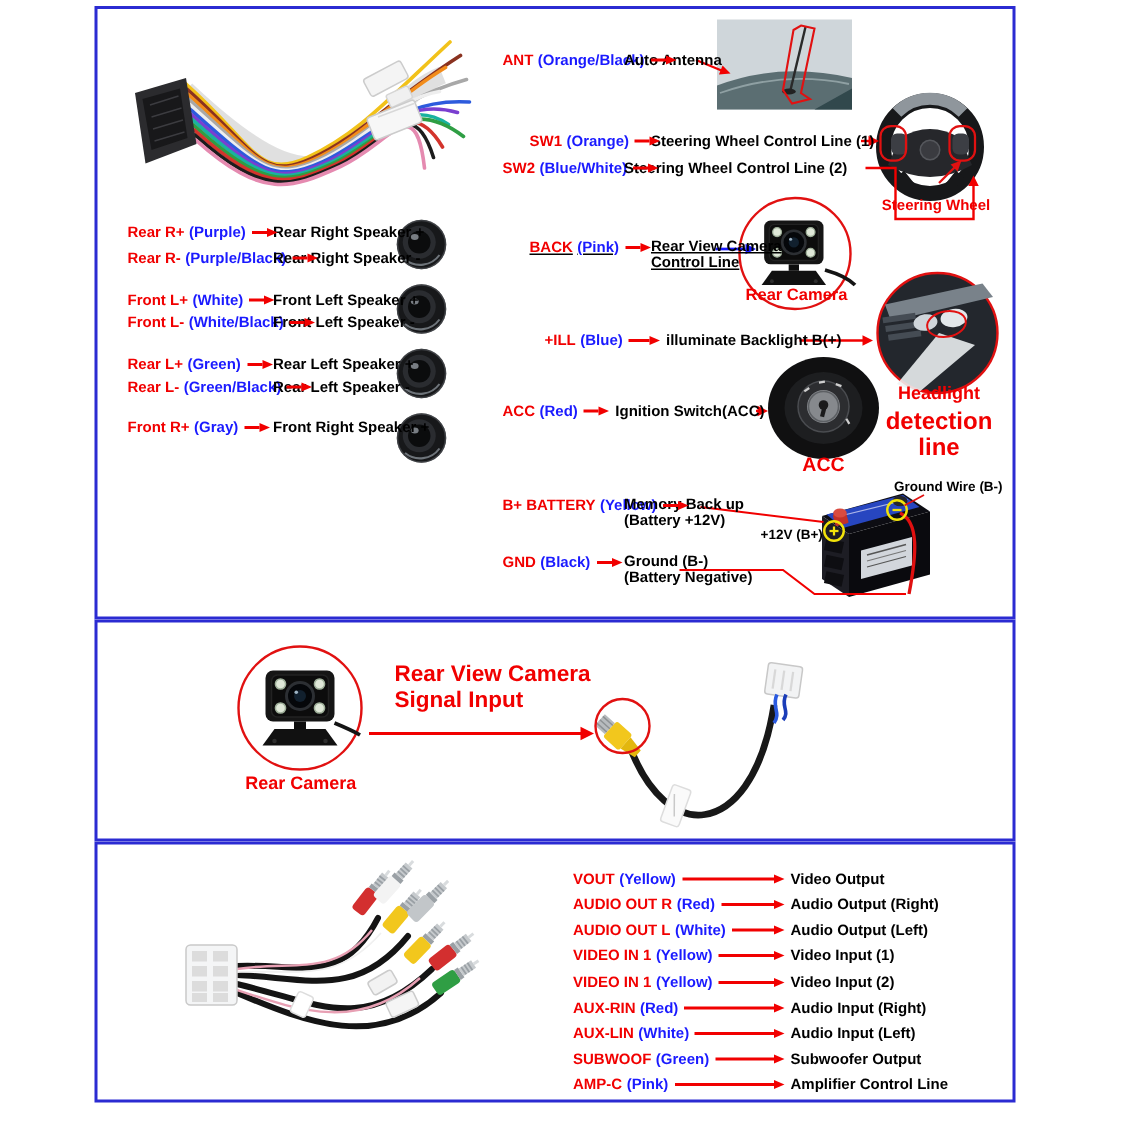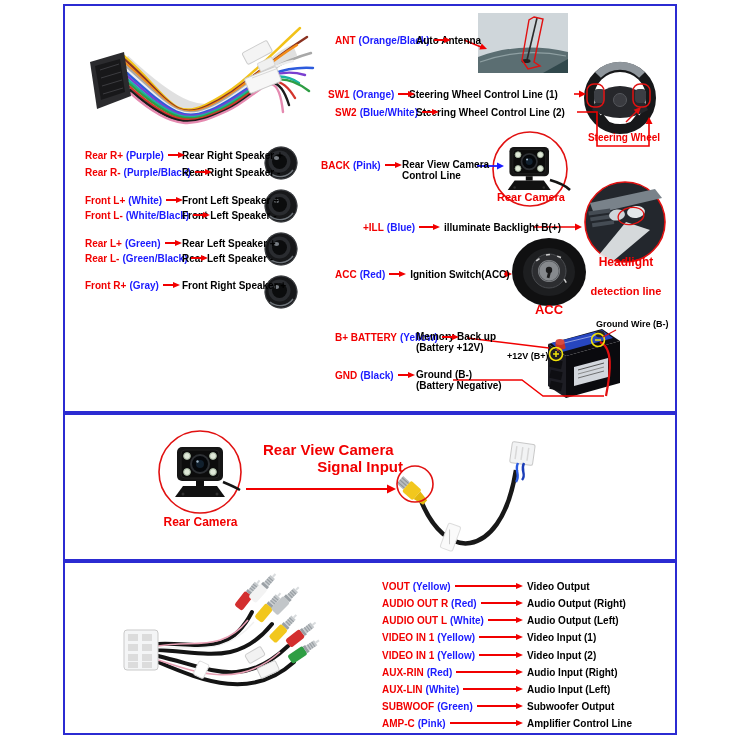--- a/index.html
+++ b/index.html
@@ -336,37 +336,37 @@
   </div>
 
   <div class="wrow" style="left:335px;top:34px;width:130px;">
     <span class="lead" style="width:77px">
         <span class="wname">ANT</span>
         <span class="wcolor">(Orange/Black)</span>
         <span class="arr"></span>
       </span>
     <span class="wdesc">Auto Antenna</span>
   </div>
-  <div class="wrow" style="left:328px;top:88px;width:240px;">
+  <div class="wrow" style="left:353px;top:88px;width:240px;">
     <span class="lead" style="width:77px">
         <span class="wname">SW1</span>
         <span class="wcolor">(Orange)</span>
         <span class="arr"></span>
       </span>
     <span class="wdesc">Steering Wheel Control Line (1)</span>
   </div>
   <div class="wrow" style="left:335px;top:106px;width:240px;">
     <span class="lead" style="width:77px">
         <span class="wname">SW2</span>
         <span class="wcolor">(Blue/White)</span>
         <span class="arr"></span>
       </span>
     <span class="wdesc">Steering Wheel Control Line (2)</span>
   </div>
-  <div class="wrow t2" style="left:321px;top:159px;width:145px;">
+  <div class="wrow t2" style="left:353px;top:159px;width:145px;text-decoration:underline;">
     <span class="lead" style="width:77px">
         <span class="wname">BACK</span>
         <span class="wcolor">(Pink)</span>
         <span class="arr"></span>
       </span>
     <span class="wdesc2">
         <span>Rear View Camera</span>
         <span>Control Line</span>
       </span>
   </div>
@@ -405,27 +405,27 @@
       </span>
     <span class="wdesc2">
         <span>Ground (B-)</span>
         <span>(Battery Negative)</span>
       </span>
   </div>
 
   <div class="cap" style="left:580px;top:133px;width:88px;font-size:10px;">Steering Wheel</div>
   <div class="cap" style="left:490px;top:192px;width:82px;font-size:11px;">Rear Camera</div>
   <div class="cap" style="left:576px;top:256px;width:100px;font-size:12px;">Headlight</div>
-  <div class="cap" style="left:576px;top:286px;width:100px;font-size:11px;">detection line</div>
+  <div class="cap" style="left:576px;top:274px;width:100px;font-size:16px;">detection line</div>
   <div class="cap" style="left:526px;top:303px;width:46px;font-size:13px;">ACC</div>
   <div class="blk" style="left:596px;top:319px;">Ground Wire (B-)</div>
   <div class="blk" style="left:507px;top:351px;">+12V  (B+)</div>
 
   <div class="cap" style="left:263px;top:441px;width:140px;font-size:15px;text-align:left;line-height:17px;">Rear View Camera</div>
-  <div class="cap" style="left:263px;top:458px;width:140px;font-size:15px;text-align:right;line-height:17px;">Signal Input</div>
+  <div class="cap" style="left:263px;top:458px;width:140px;font-size:15px;text-align:left;line-height:17px;">Signal Input</div>
   <div class="cap" style="left:158px;top:516px;width:85px;font-size:12px;">Rear Camera</div>
 
   <div class="wrow" style="left:382px;top:580px;width:280px;">
     <span class="lead" style="width:141px">
         <span class="wname">VOUT</span>
         <span class="wcolor">(Yellow)</span>
         <span class="arr"></span>
       </span>
     <span class="wdesc">Video Output</span>
   </div>

